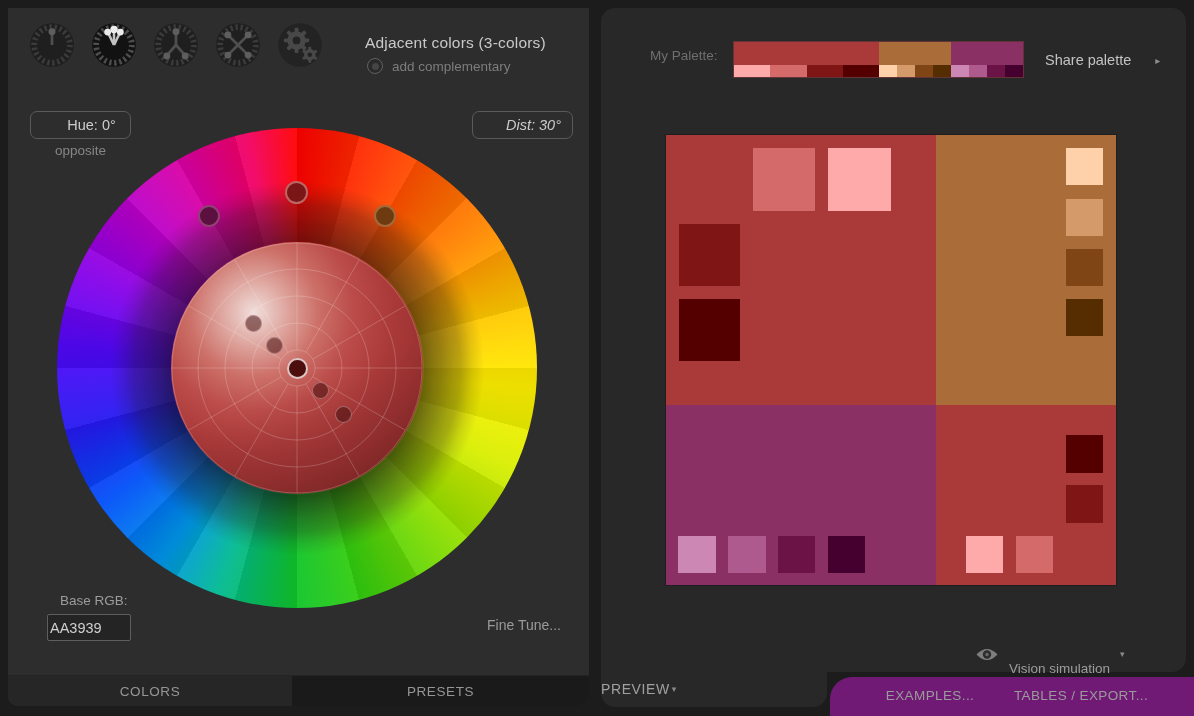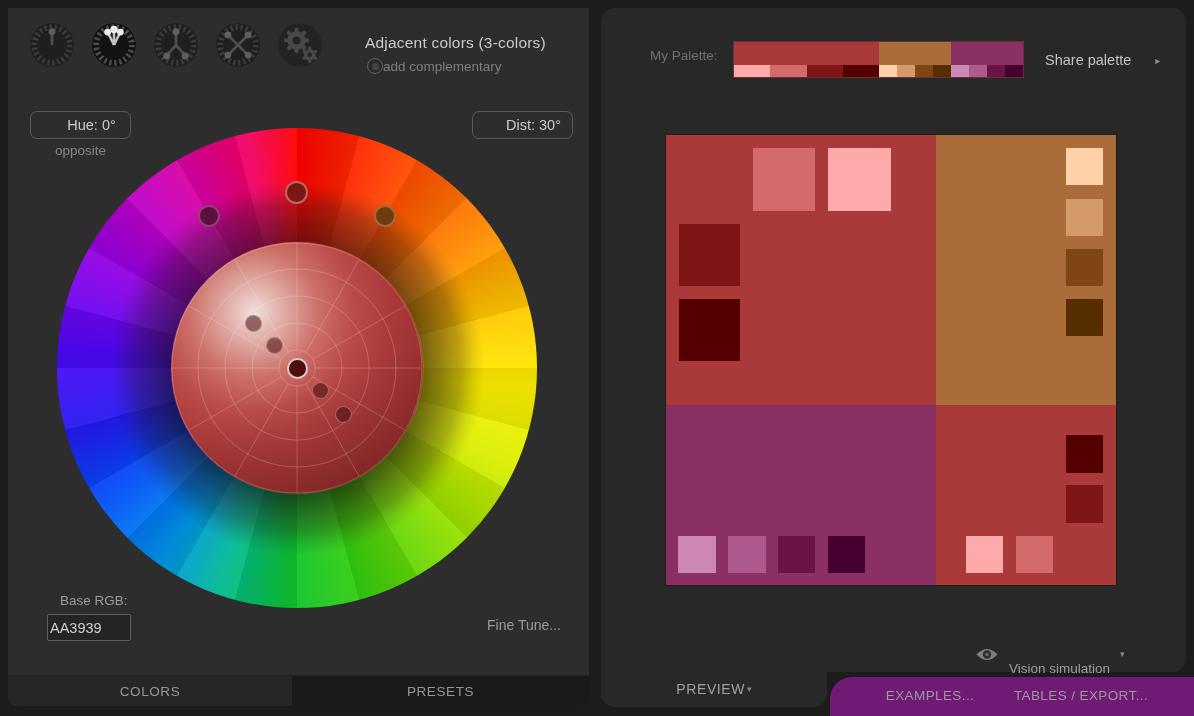--- a/index.html
+++ b/index.html
@@ -6,29 +6,29 @@
   *{box-sizing:border-box;}
   .stage{position:relative;width:1194px;height:716px;background:#1c1c1c;overflow:hidden;
          font-family:"Liberation Sans", sans-serif;-webkit-font-smoothing:antialiased;}
 
   
   .panel-left{position:absolute;left:8px;top:8px;width:581px;height:698px;background:#2d2d2d;
               border-radius:0 0 10px 10px;}
   .mode-icons{position:absolute;left:21px;top:14px;display:flex;gap:16px;}
   .mode-icon{width:46px;height:46px;border:none;background:transparent;padding:0;cursor:pointer;}
   .scheme-title{position:absolute;left:357px;top:26px;font-size:15.5px;color:#c9c9c9;letter-spacing:.2px;}
-  .radio-row{position:absolute;left:359px;top:50px;display:flex;align-items:center;}
+  .radio-row{position:absolute;left:359px;top:50px;display:flex;align-items:center;gap:9px;}
   .radio{width:16px;height:16px;border-radius:50%;border:1px solid #616161;background:#2a2a2a;
          display:flex;align-items:center;justify-content:center;cursor:pointer;}
   .radio-dot{width:7px;height:7px;border-radius:50%;background:#454545;}
   .radio-label{font-size:13.5px;color:#7d7d7d;}
   .pill-btn{position:absolute;width:101px;height:28px;border:1px solid #5a5a5a;border-radius:7px;
             background:transparent;color:#cbcbcb;font-size:14.5px;font-family:inherit;cursor:pointer;padding-left:28px;}
   .hue-btn{left:22px;top:103px;}
-  .dist-btn{left:464px;top:103px;}
+  .dist-btn{left:464px;top:103px;font-style:italic;}
   .opposite{position:absolute;left:22px;top:135px;width:101px;text-align:center;font-size:13.5px;color:#868686;}
 
   
   .wheel{position:absolute;left:49px;top:120px;width:480px;height:480px;}
   .hue-ring{position:absolute;inset:0;border-radius:50%;background-color:#b33;
     background-image:conic-gradient(#ff0000 0deg,#ff4000 25deg,#ff8c00 55deg,#ffc800 75deg,
       #fff000 95deg,#d8ee00 115deg,#86dc00 140deg,#30cc10 165deg,#10c428 180deg,#00b894 200deg,
       #0096e8 215deg,#0050f8 235deg,#2618f0 255deg,#5008f8 275deg,#8800e8 295deg,#bc00c8 315deg,
       #dc00a0 332deg,#f20060 348deg,#ff0000 360deg);}
   .segments{position:absolute;inset:0;border-radius:50%;
@@ -86,21 +86,21 @@
   .sw{position:absolute;}
 
   .vision-row{position:absolute;left:374px;top:624px;display:flex;align-items:center;gap:10px;
     cursor:pointer;}
   .vision-label{font-size:13.5px;color:#9c9c9c;margin-top:29px;}
 
   
   .preview-tab{position:absolute;left:601px;top:650px;width:226px;height:57px;background:#282828;
     border-radius:0 0 14px 14px;cursor:pointer;}
   .preview-tab-inner{position:absolute;left:0;top:31px;width:100%;display:flex;align-items:center;
-    justify-content:center;gap:2px;}
+    gap:2px;}
   .preview-tab-label{font-size:14px;letter-spacing:.6px;color:#a0a0a0;}
   .bottom-bar{position:absolute;left:830px;top:677px;width:364px;height:39px;background:#701a75;
     border-top-left-radius:22px;}
   .bar-tab{position:absolute;top:11px;font-size:13.5px;letter-spacing:.4px;color:#9a9a9a;
     text-align:center;cursor:pointer;}
   .tab-examples{left:40px;width:120px;}
   .tab-tables{left:171px;width:160px;}
 </style>
 </head>
 <body>

